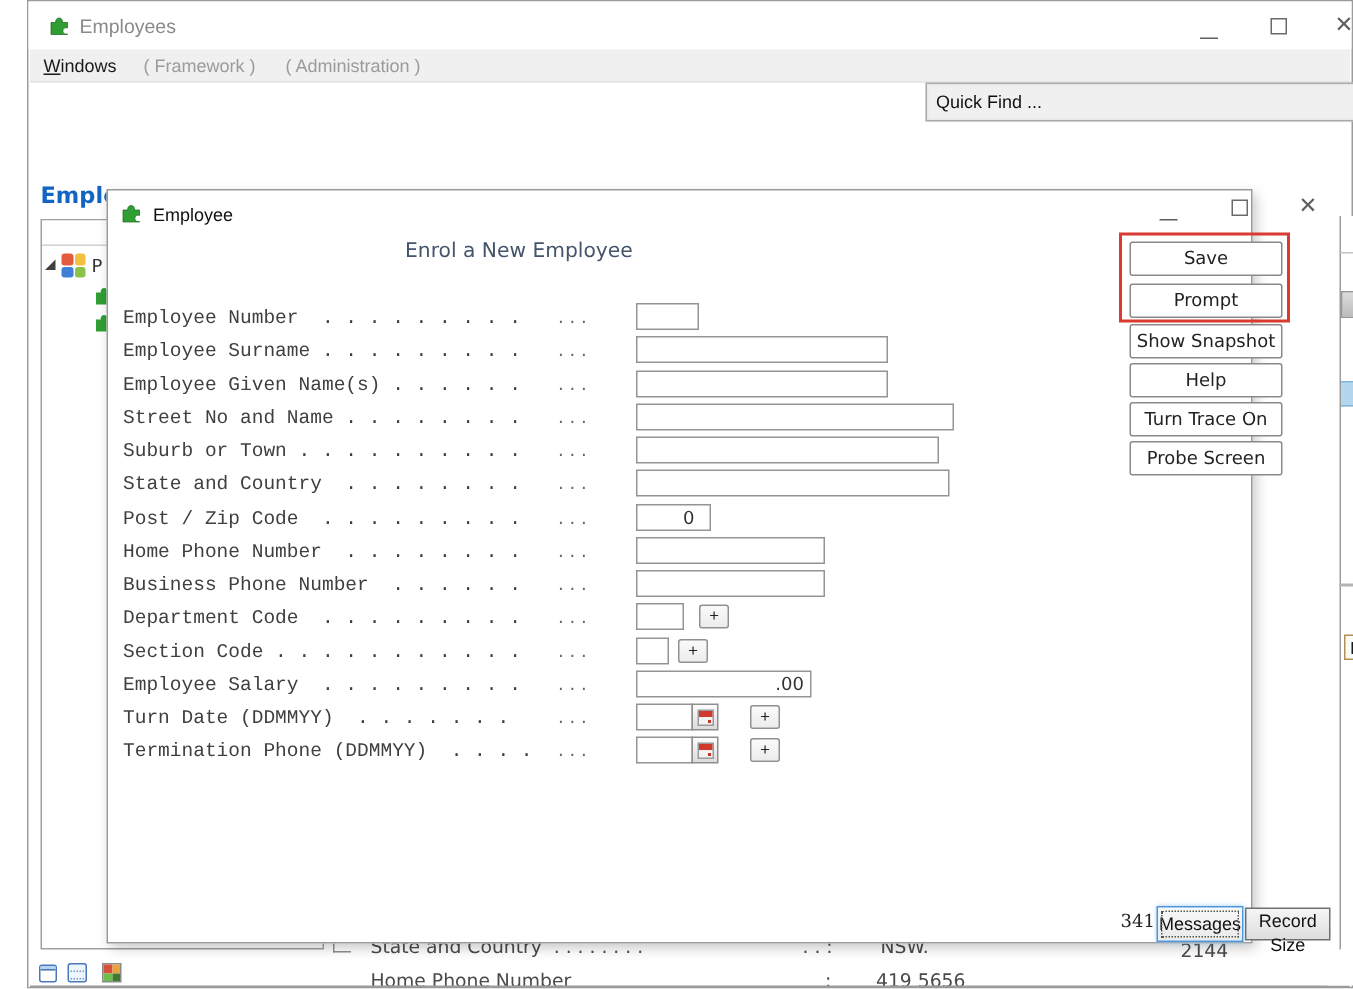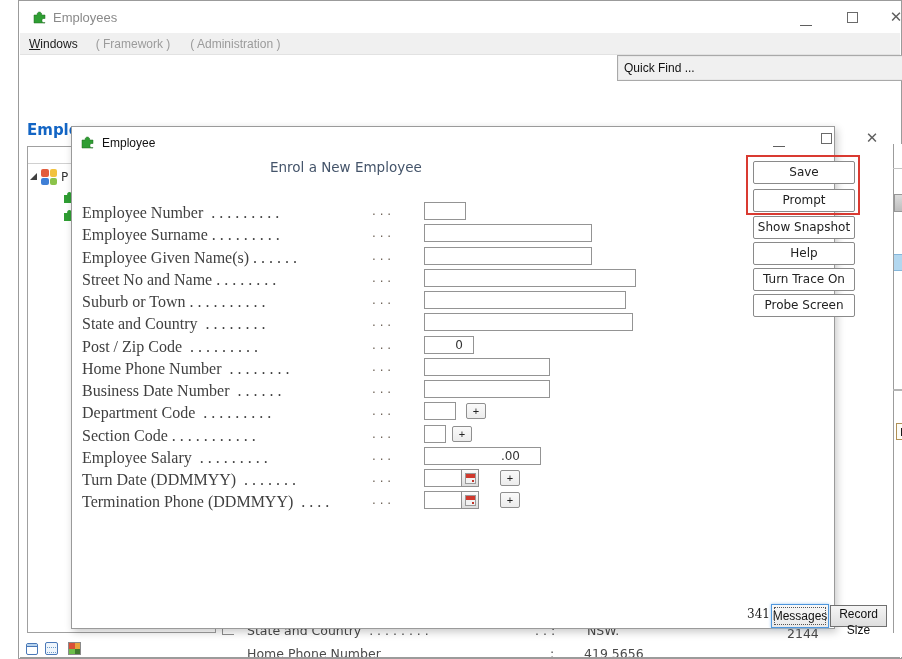--- a/index.html
+++ b/index.html
@@ -66,27 +66,27 @@
   .rs-restore-icon { position:absolute; left:11px; width:17px; height:17px; border:1px solid #b09055; background:#fcfcf7; display:flex; align-items:center; justify-content:center; }
   .rs-restore-icon i { width:8px; height:8px; border:2px solid #1a1a1a; display:block; }
 
   
   .dialog { position:absolute; left:52px; top:125px; width:764px; height:503px; background:#fff; border:1px solid #9a9a9a; box-shadow:2px 3px 8px rgba(0,0,0,.22); z-index:10; }
   .dialog-title { position:absolute; left:30px; top:9px; font-size:12px; color:#111; }
   .dialog-heading { position:absolute; left:198px; top:32px; font-size:13.5px; color:#44546a; font-family:"DejaVu Sans",sans-serif; }
 
   .form { position:absolute; left:10px; top:75px; right:140px; }
   .frow { position:relative; height:22.25px; }
-  .flabel { position:absolute; left:0; top:2px; font-family:Liberation Serif, serif; font-size:16px; color:#3f3f3f; white-space:pre; }
+  .flabel { position:absolute; left:0; top:2px; font-family:Liberation Mono, monospace; font-size:13px; color:#3f3f3f; white-space:pre; }
   .fmid { position:absolute; left:290px; top:2px; font-family:"DejaVu Sans",sans-serif; font-size:12px; color:#6d6257; white-space:pre; }
   .finput { position:absolute; left:342px; top:0; height:18px; border:1px solid #949494; background:#fff; font-family:"DejaVu Sans",sans-serif; font-size:12px; color:#333; padding:0 3px; }
   .w-num { width:42px; } .w-name { width:168px; } .w-street { width:212px; }
   .w-suburb { width:202px; } .w-state { width:209px; } .w-zip { width:50px; text-align:right; padding-right:10px; }
   .w-phone { width:126px; } .w-dept { width:32px; } .w-sect { width:22px; }
-  .w-salary { width:117px; text-align:right; padding-right:20px; } .w-date { width:38px; }
+  .w-salary { width:117px; text-align:right; padding-right:4px; } .w-date { width:38px; }
   .plus-btn { position:absolute; top:1px; width:20px; height:16px; border:1px solid #8f8f8f; background:linear-gradient(#fafafa,#ececec); font-size:11px; line-height:14px; text-align:center; color:#222; border-radius:2px; }
   .plus-dept { left:384px; } .plus-sect { left:370px; } .plus-date { left:418px; }
   .cal-btn { position:absolute; left:379px; top:0; width:18px; height:18px; border:1px solid #8f8f8f; background:linear-gradient(#fdfdfd,#dcdcdc); display:flex; align-items:center; justify-content:center; }
   .cal-glyph { width:11px; height:11px; border:1px solid #9a9a9a; background:#f2f2f2; position:relative; }
   .cal-glyph::before { content:""; position:absolute; left:0; right:0; top:0; height:4px; background:#d0392e; }
   .cal-glyph::after { content:""; position:absolute; right:1px; bottom:1px; width:2px; height:2px; background:#c23328; }
 
   .side-btn { position:absolute; left:681px; width:102px; height:23px; background:#fff; border:1px solid #8a8a8a; border-radius:2px; font-size:12px; font-family:"DejaVu Sans",sans-serif; color:#222; text-align:center; line-height:21px; }
   .red-annotation { position:absolute; left:674px; top:28px; width:114px; height:60px; border:2.5px solid #d93a31; z-index:12; pointer-events:none; }
 
@@ -235,21 +235,21 @@
         <span class="flabel">Post / Zip Code  . . . . . . . . .</span>
         <span class="fmid">. . .</span>
         <input class="finput w-zip" value="0" style="">
       </div>
       <div class="frow">
         <span class="flabel">Home Phone Number  . . . . . . . .</span>
         <span class="fmid">. . .</span>
         <input class="finput w-phone" value="" style="">
       </div>
       <div class="frow">
-        <span class="flabel">Business Date Number  . . . . . .</span>
+        <span class="flabel">Business Phone Number  . . . . . .</span>
         <span class="fmid">. . .</span>
         <input class="finput w-phone" value="" style="">
       </div>
       <div class="frow">
         <span class="flabel">Department Code  . . . . . . . . .</span>
         <span class="fmid">. . .</span>
         <input class="finput w-dept" value="" style="">
         <button class="plus-btn plus-dept">+</button>
       </div>
       <div class="frow">

